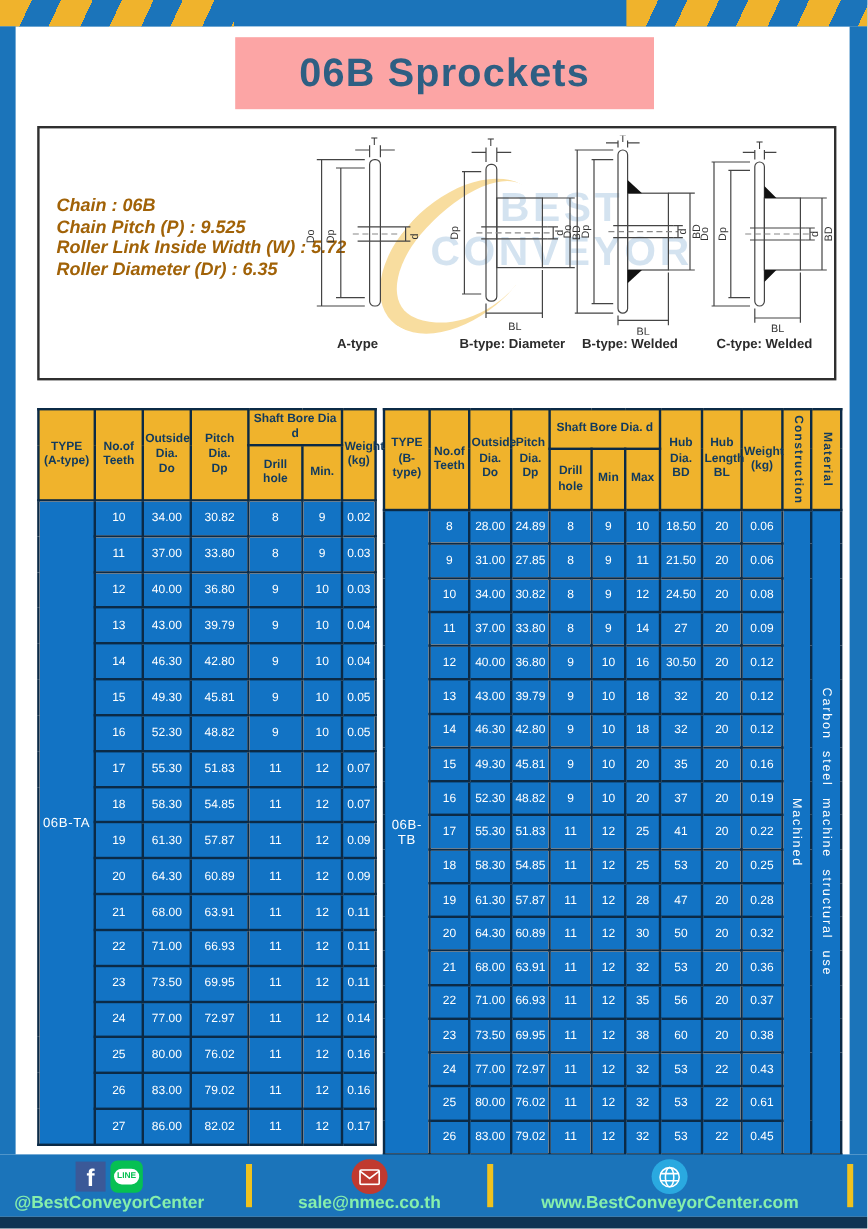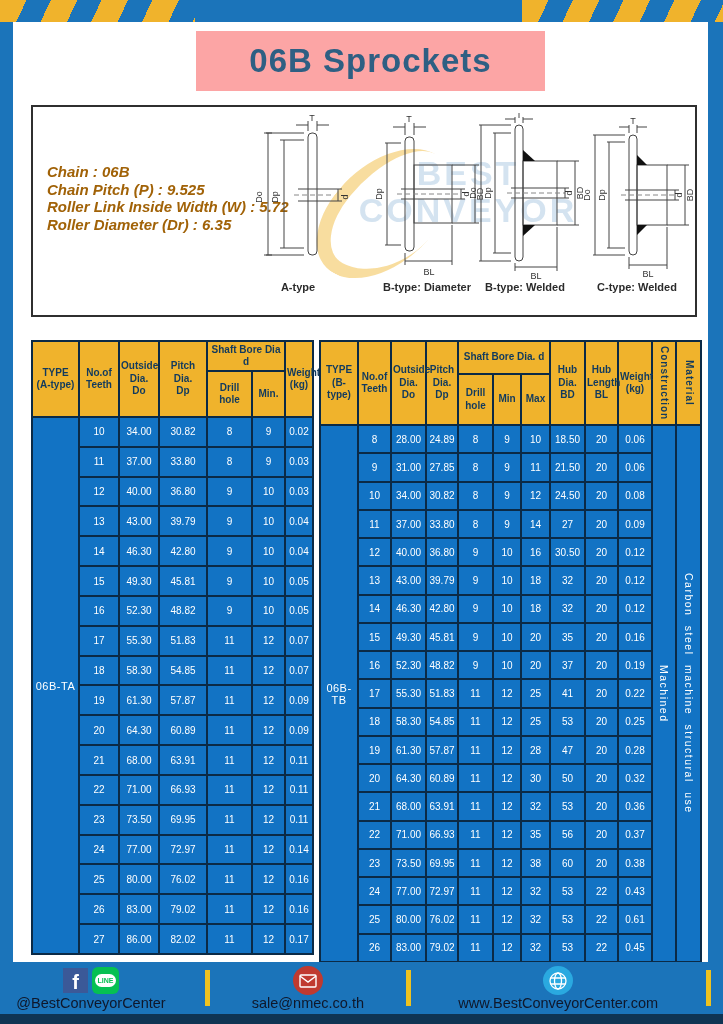--- a/index.html
+++ b/index.html
@@ -70,21 +70,21 @@
   }
 
   
   .footer {
     position:absolute; bottom:10px; left:0; width:723px; height:52px; background:#1b74ba;
     display:flex; align-items:stretch; justify-content:space-between; padding:0 12px; box-sizing:border-box;
   }
   .fsec { display:flex; flex-direction:column; align-items:center; justify-content:space-between; padding:4px 0 3px 0; }
   .fdiv { width:5px; height:36px; background:#eec21f; align-self:center; }
   .ficons { display:flex; gap:4px; align-items:center; height:28px; }
-  .flabel { color:#0f172a; font-weight:normal; font-size:14.5px; white-space:nowrap; }
+  .flabel { color:#86efac; font-weight:bold; font-size:14.5px; white-space:nowrap; }
   .fb-icon { width:25px; height:25px; background:#3b5998; color:#fff; font-weight:bold; font-size:20px;
              display:flex; align-items:flex-end; justify-content:center; line-height:22px; }
   .line-icon { width:27px; height:27px; background:#06c052; border-radius:6px;
                display:flex; align-items:center; justify-content:center; }
   .line-bubble { width:21px; height:13px; background:#fff; border-radius:7px;
                  color:#06c052; font-size:7px; font-weight:bold; text-align:center; line-height:13px; }
   .circle-icon { width:30px; height:30px; border-radius:50%; display:flex; align-items:center; justify-content:center; }
   .mail-bg  { background:#c03a30; }
   .globe-bg { background:#2aa9e0; }
   .phone-bg { background:#f0b32c; }

